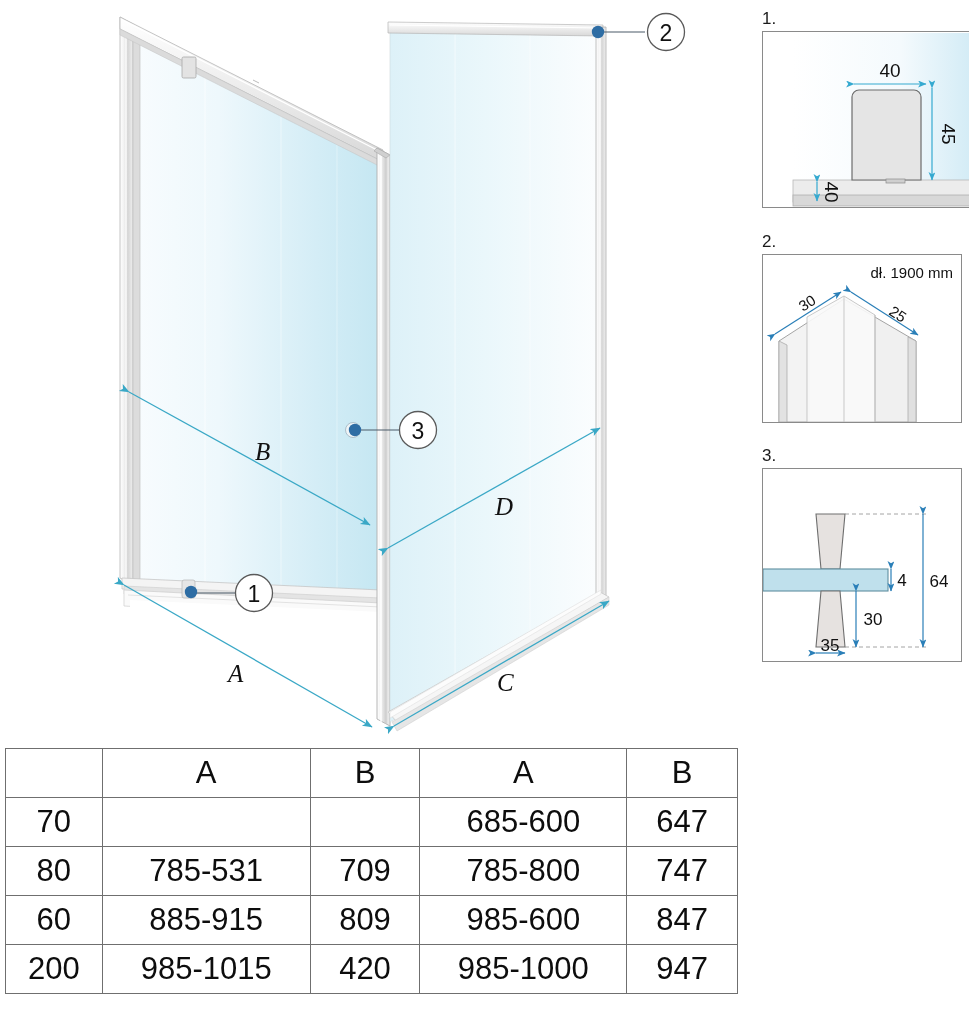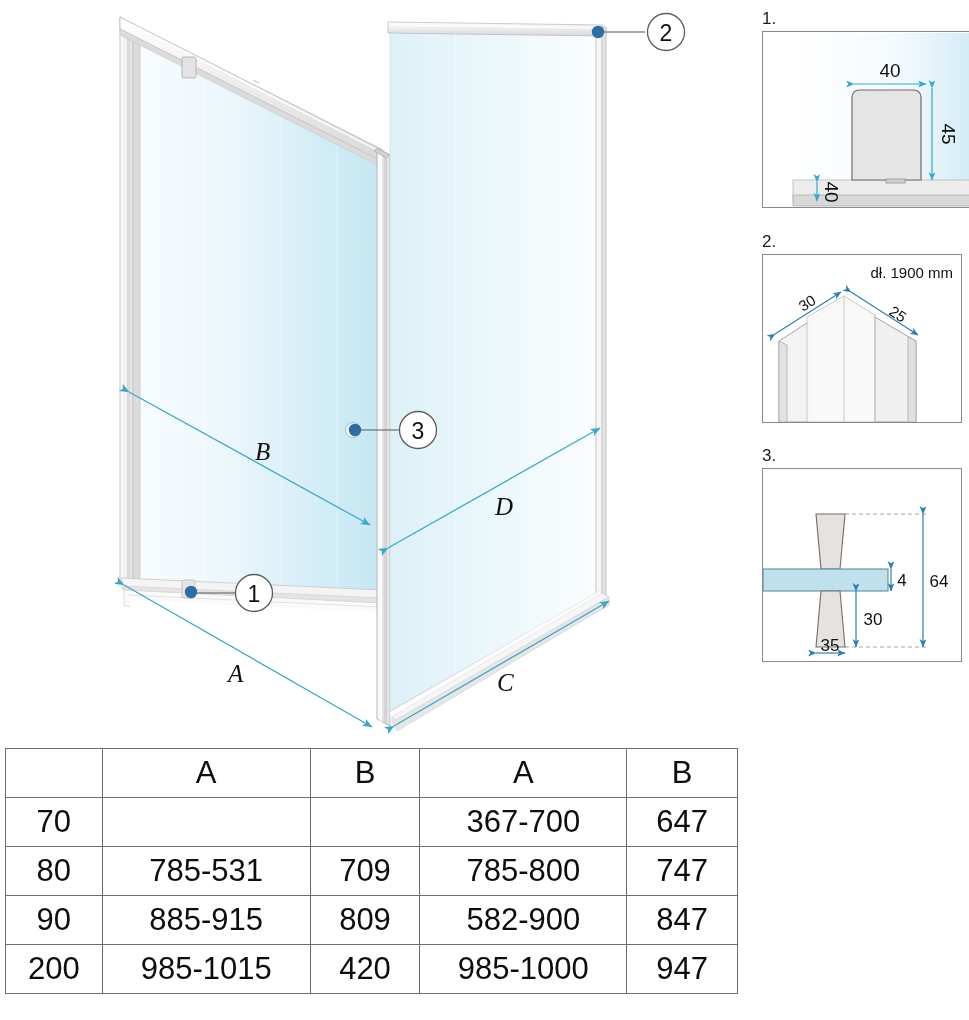--- a/index.html
+++ b/index.html
@@ -282,35 +282,35 @@
         <td class="c0 hdr"></td>
         <td class="c1 hdr">A</td>
         <td class="c2 hdr">B</td>
         <td class="c3 hdr">A</td>
         <td class="c4 hdr">B</td>
       </tr>
       <tr>
         <td class="c0">70</td>
         <td class="c1"></td>
         <td class="c2"></td>
-        <td class="c3">367-700</td>
+        <td class="c3">685-600</td>
         <td class="c4">647</td>
       </tr>
       <tr>
         <td class="c0">80</td>
         <td class="c1">785-531</td>
         <td class="c2">709</td>
         <td class="c3">785-800</td>
         <td class="c4">747</td>
       </tr>
       <tr>
-        <td class="c0">90</td>
+        <td class="c0">60</td>
         <td class="c1">885-915</td>
         <td class="c2">809</td>
-        <td class="c3">582-900</td>
+        <td class="c3">985-600</td>
         <td class="c4">847</td>
       </tr>
       <tr>
         <td class="c0">200</td>
         <td class="c1">985-1015</td>
         <td class="c2">420</td>
         <td class="c3">985-1000</td>
         <td class="c4">947</td>
       </tr>
     </tbody>

